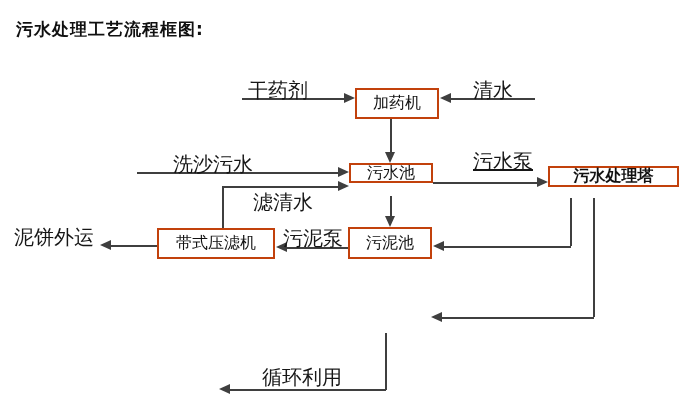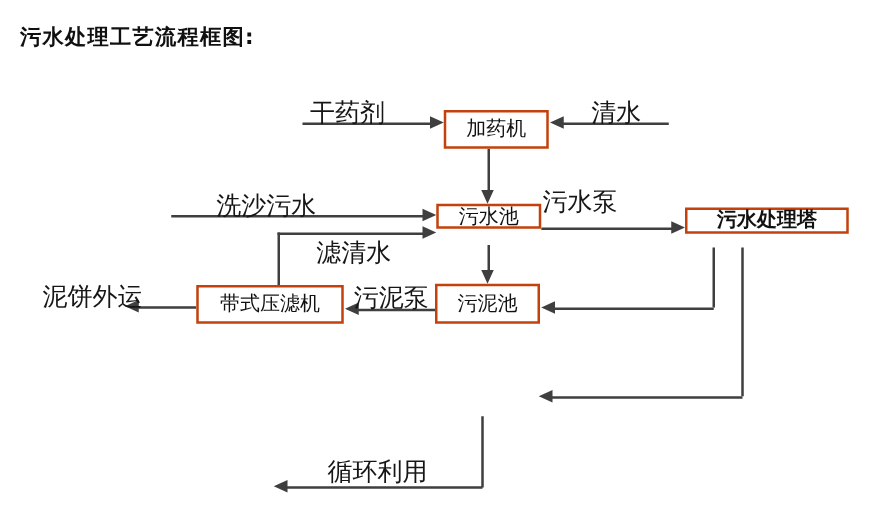--- a/index.html
+++ b/index.html
@@ -85,23 +85,23 @@
   <div class="node" style="left:355px; top:88px;  width:84px;  height:31px;">加药机</div>
   <div class="node" style="left:349px; top:163px; width:84px;  height:20px;">污水池</div>
   <div class="node" style="left:548px; top:166px; width:131px; height:21px;font-weight:bold;">污水处理塔</div>
   <div class="node" style="left:348px; top:227px; width:84px;  height:32px;">污泥池</div>
   <div class="node" style="left:157px; top:228px; width:118px; height:31px;">带式压滤机</div>
 
   <div class="flow-label" style="left:248px; top:77px;">干药剂</div>
   <div class="flow-label" style="left:473px; top:77px;">清水</div>
   <div class="flow-label" style="left:173px; top:151px;">洗沙污水</div>
   <div class="flow-label" style="left:253px; top:189px;">滤清水</div>
-  <div class="flow-label" style="left:434px; top:148px;">污水泵</div>
+  <div class="flow-label" style="left:473px; top:148px;text-decoration:underline;">污水泵</div>
   <div class="flow-label" style="left:283px; top:225px;">污泥泵</div>
-  <div class="flow-label" style="left:14px; top:224px;margin-left:20px;">泥饼外运</div>
+  <div class="flow-label" style="left:14px; top:224px;">泥饼外运</div>
   <div class="flow-label" style="left:262px; top:364px;">循环利用</div>
 
   <div class="hline" style="left:242px; top:98px; width:103px;"></div>
   <div class="arr arr-right" style="left:344px; top:93px;"></div>
 
   <div class="hline" style="left:450px; top:98px; width:85px;"></div>
   <div class="arr arr-left" style="left:440px; top:93px;"></div>
 
   <div class="vline" style="left:390px; top:119px; height:35px;"></div>
   <div class="arr arr-down" style="left:385px; top:152px;"></div>

